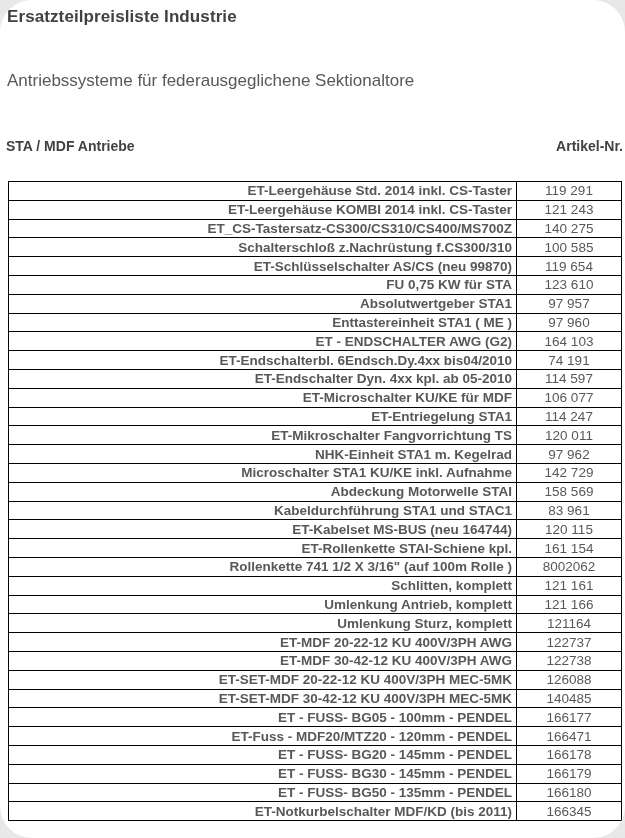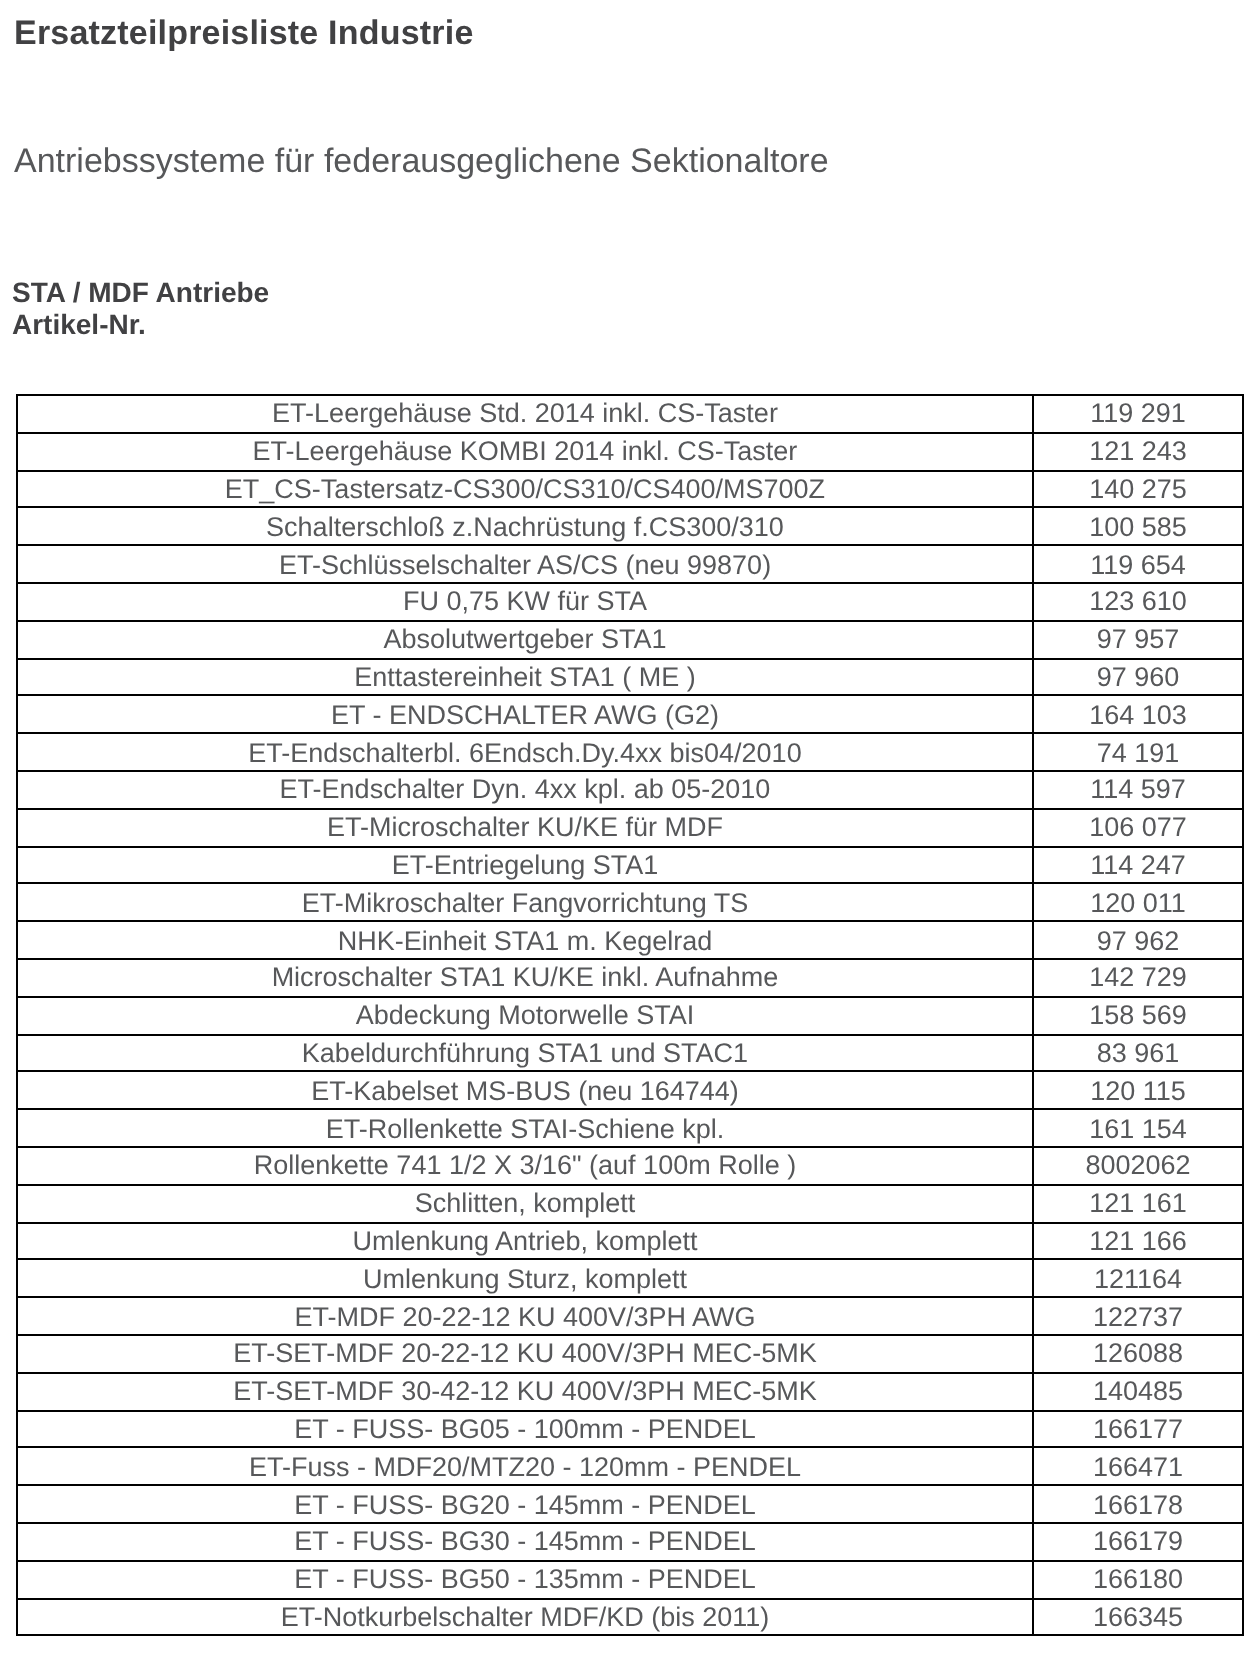--- a/index.html
+++ b/index.html
@@ -13,20 +13,21 @@
   body{
     background:#e8e8e8;
     font-family:"Liberation Sans", sans-serif;
   }
   .page{
     position:relative;
     width:625px;
     height:838px;
     background:var(--page-bg);
     overflow:hidden;
+    border-radius:32px;
   }
   .header{
     padding:5px 0 0 7px;
   }
   .title{
     font-size:17px;
     font-weight:700;
     color:var(--heading-text);
     line-height:24px;
     letter-spacing:0.1px;
@@ -39,40 +40,40 @@
     margin-top:40px;
   }
   .section-row{
     display:flex;
     justify-content:space-between;
     align-items:baseline;
     margin:45px 2px 0 6px;
     font-size:14px;
     font-weight:700;
     color:var(--heading-text);
-    flex-direction:column;
   }
   table.parts-table{
     border-collapse:collapse;
     table-layout:fixed;
     margin:27px 0 0 8px;
     width:614px;
   }
   table.parts-table td{
     border:1px solid var(--table-border);
     font-size:13.5px;
     color:var(--body-text);
     padding:0 4px 0 4px;
     height:18.8px;
     white-space:nowrap;
     overflow:hidden;
     vertical-align:middle;
   }
   td.name-cell{
-    text-align:center;
+    text-align:right;
+    font-weight:bold;
   }
   td.artnr-cell{
     width:105px;
     text-align:center;
   }
 </style>
 </head>
 <body>
 
 <div class="page">
@@ -183,20 +184,24 @@
         </tr>
         <tr>
           <td class="name-cell">Umlenkung Sturz, komplett</td>
           <td class="artnr-cell">121164</td>
         </tr>
         <tr>
           <td class="name-cell">ET-MDF 20-22-12 KU 400V/3PH AWG</td>
           <td class="artnr-cell">122737</td>
         </tr>
         <tr>
+          <td class="name-cell">ET-MDF 30-42-12 KU 400V/3PH AWG</td>
+          <td class="artnr-cell">122738</td>
+        </tr>
+        <tr>
           <td class="name-cell">ET-SET-MDF 20-22-12 KU 400V/3PH MEC-5MK</td>
           <td class="artnr-cell">126088</td>
         </tr>
         <tr>
           <td class="name-cell">ET-SET-MDF 30-42-12 KU 400V/3PH MEC-5MK</td>
           <td class="artnr-cell">140485</td>
         </tr>
         <tr>
           <td class="name-cell">ET - FUSS- BG05 - 100mm - PENDEL</td>
           <td class="artnr-cell">166177</td>

